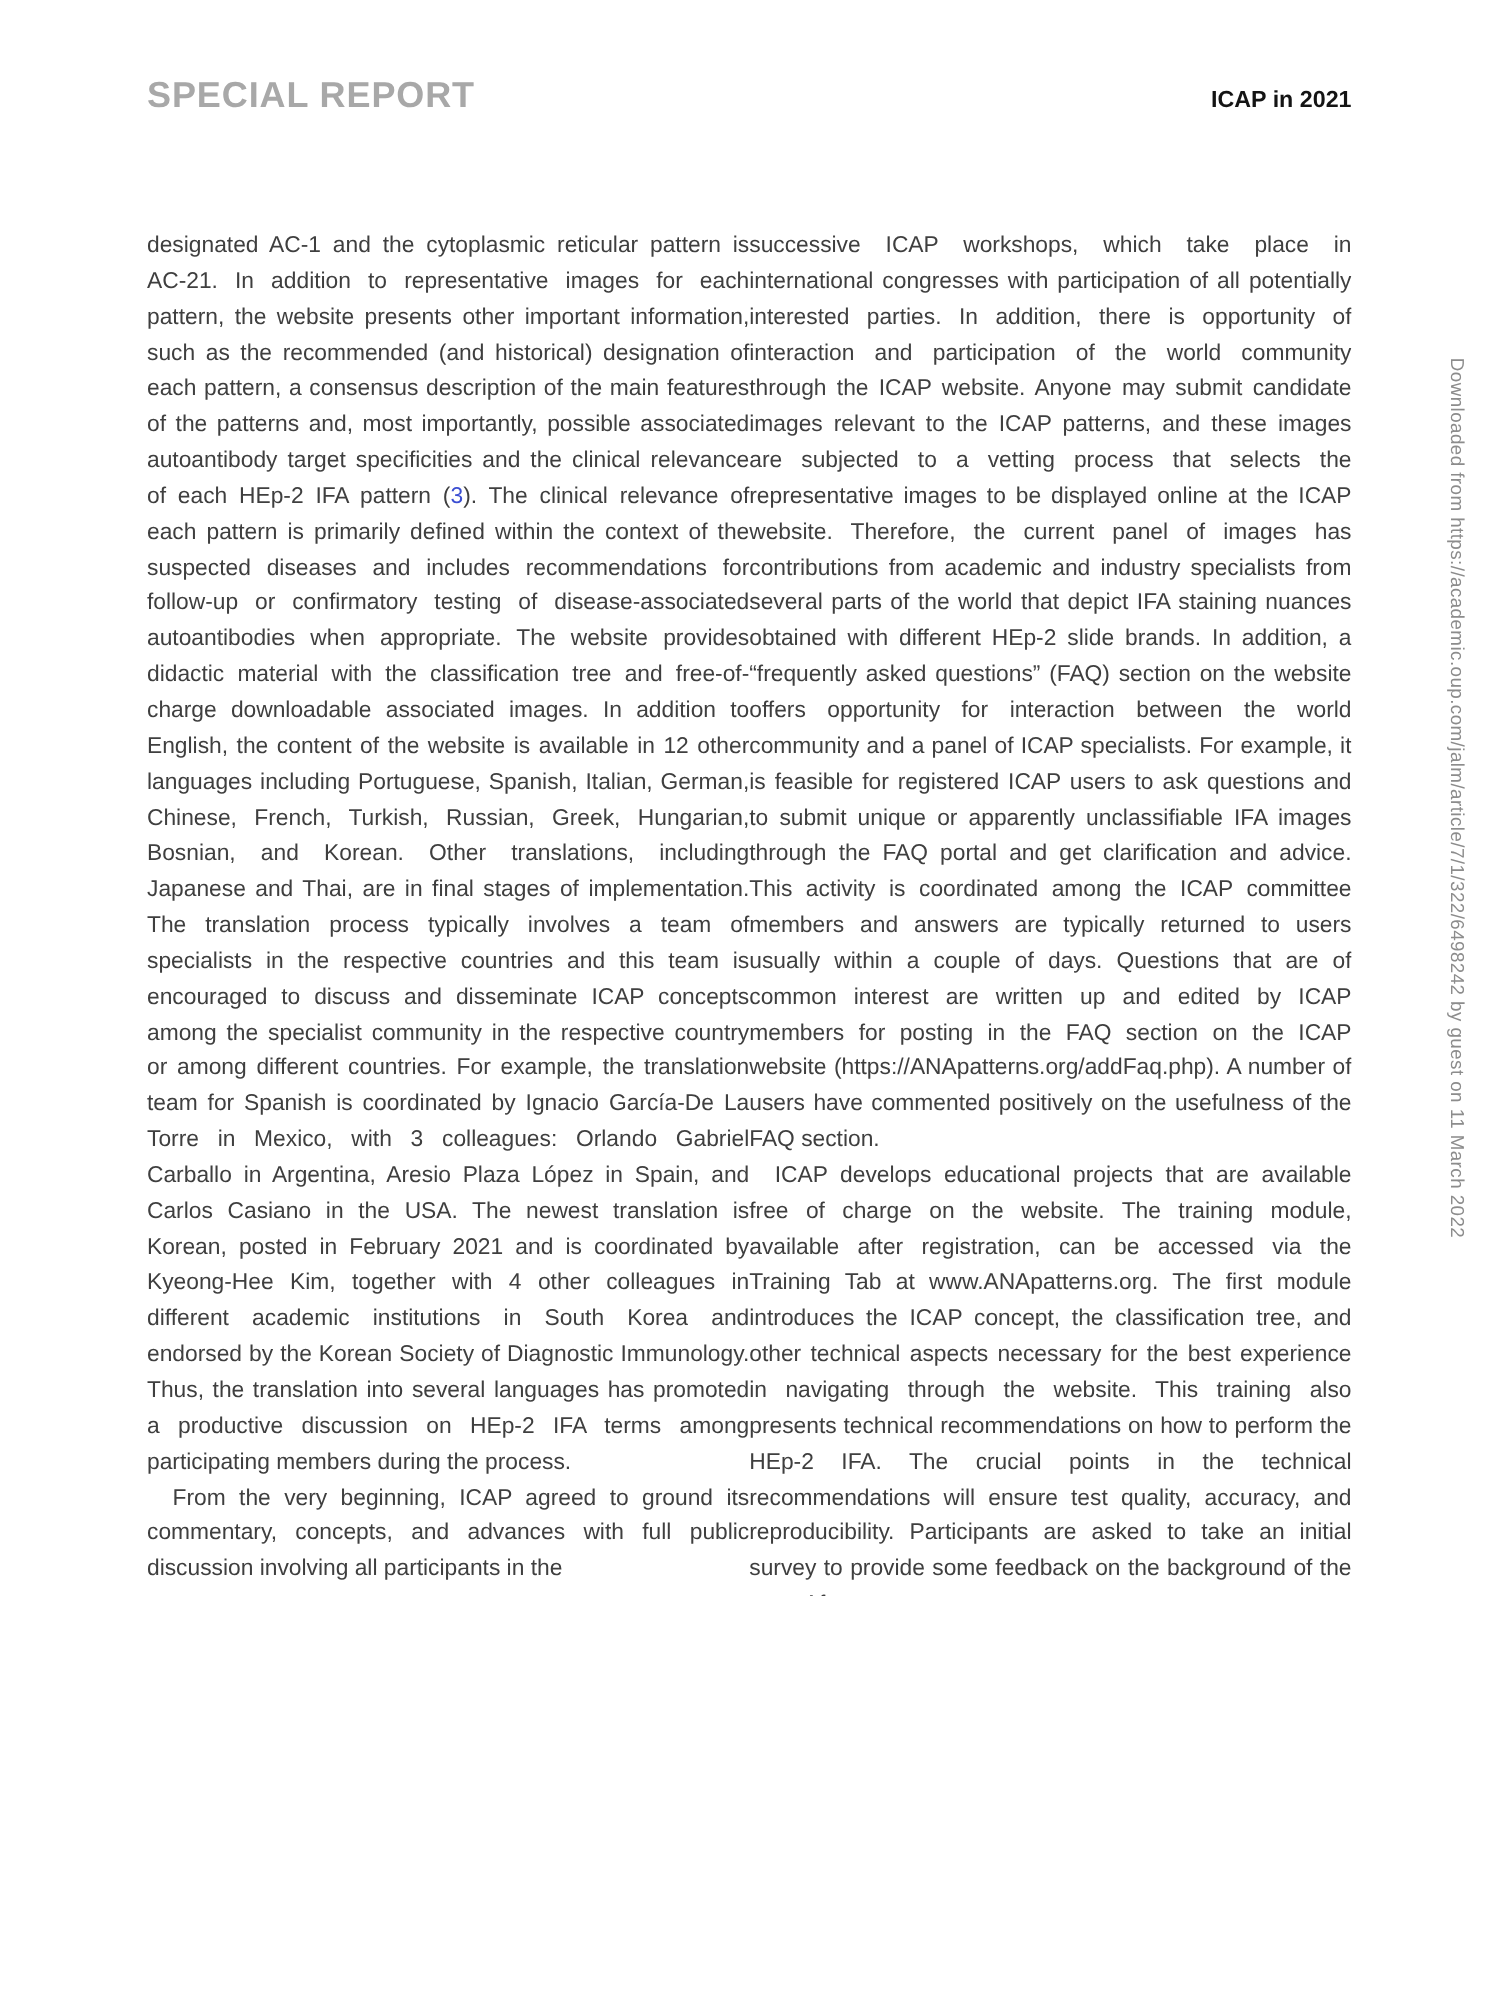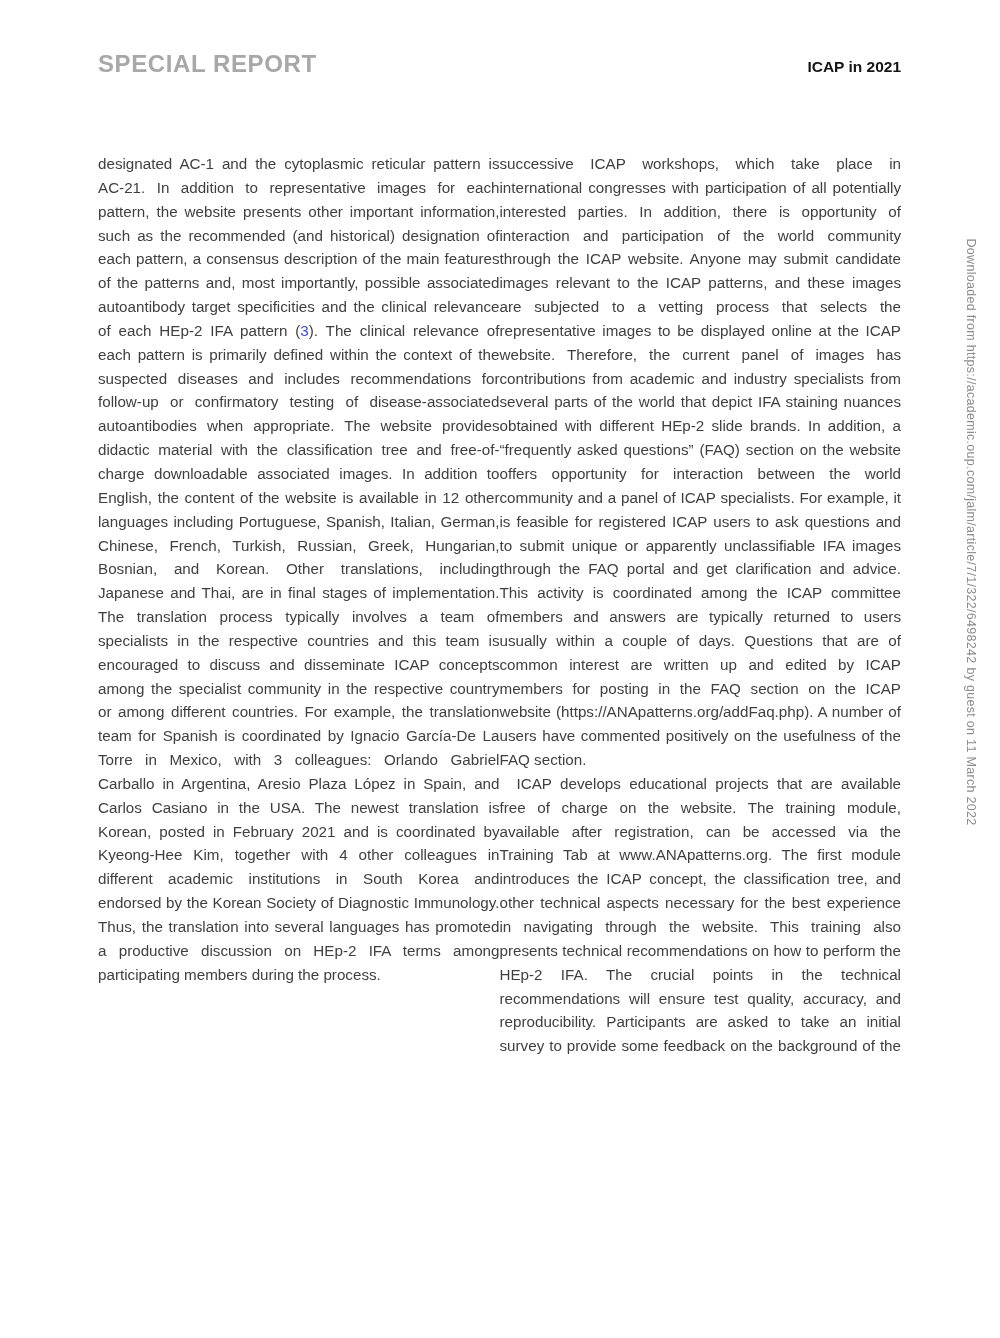--- a/index.html
+++ b/index.html
@@ -96,20 +96,21 @@
 
   <div class="header">
     <div class="section-label">SPECIAL REPORT</div>
     <div class="running-title">ICAP in 2021</div>
   </div>
 
   <div class="content">
 
     <div class="col">
       <p><span>designated AC-1 and the cytoplasmic reticular pattern is AC-21. In addition to representative images for each pattern, the website presents other important information, such as the recommended (and historical) designation of each pattern, a consensus description of the main features of the patterns and, most importantly, possible associated autoantibody target specificities and the clinical relevance of each HEp-2 IFA pattern (</span><a class="ref-link">3</a><span>). The clinical relevance of each pattern is primarily defined within the context of the suspected diseases and includes recommendations for follow-up or confirmatory testing of disease-associated autoantibodies when appropriate. The website provides didactic material with the classification tree and free-of-charge downloadable associated images. In addition to English, the content of the website is available in 12 other languages including Portuguese, Spanish, Italian, German, Chinese, French, Turkish, Russian, Greek, Hungarian, Bosnian, and Korean. Other translations, including Japanese and Thai, are in final stages of implementation. The translation process typically involves a team of specialists in the respective countries and this team is encouraged to discuss and disseminate ICAP concepts among the specialist community in the respective country or among different countries. For example, the translation team for Spanish is coordinated by Ignacio García-De La Torre in Mexico, with 3 colleagues: Orlando Gabriel Carballo in Argentina, Aresio Plaza López in Spain, and Carlos Casiano in the USA. The newest translation is Korean, posted in February 2021 and is coordinated by Kyeong-Hee Kim, together with 4 other colleagues in different academic institutions in South Korea and endorsed by the Korean Society of Diagnostic Immunology. Thus, the translation into several languages has promoted a productive discussion on HEp-2 IFA terms among participating members during the process.</span></p>
+      <p class="indent">From the very beginning, ICAP agreed to ground its commentary, concepts, and advances with full public discussion involving all participants in the</p>
     </div>
 
     <div class="col">
       <p>successive ICAP workshops, which take place in international congresses with participation of all potentially interested parties. In addition, there is opportunity of interaction and participation of the world community through the ICAP website. Anyone may submit candidate images relevant to the ICAP patterns, and these images are subjected to a vetting process that selects the representative images to be displayed online at the ICAP website. Therefore, the current panel of images has contributions from academic and industry specialists from several parts of the world that depict IFA staining nuances obtained with different HEp-2 slide brands. In addition, a “frequently asked questions” (FAQ) section on the website offers opportunity for interaction between the world community and a panel of ICAP specialists. For example, it is feasible for registered ICAP users to ask questions and to submit unique or apparently unclassifiable IFA images through the FAQ portal and get clarification and advice. This activity is coordinated among the ICAP committee members and answers are typically returned to users usually within a couple of days. Questions that are of common interest are written up and edited by ICAP members for posting in the FAQ section on the ICAP website (https://ANApatterns.org/addFaq.php). A number of users have commented positively on the usefulness of the FAQ section.</p>
       <p class="indent">ICAP develops educational projects that are available free of charge on the website. The training module, available after registration, can be accessed via the Training Tab at www.ANApatterns.org. The first module introduces the ICAP concept, the classification tree, and other technical aspects necessary for the best experience in navigating through the website. This training also presents technical recommendations on how to perform the HEp-2 IFA. The crucial points in the technical recommendations will ensure test quality, accuracy, and reproducibility. Participants are asked to take an initial survey to provide some feedback on the background of the user. After</p>
     </div>
 
   </div>
 
   <div class="watermark">Downloaded from https://academic.oup.com/jalm/article/7/1/322/6498242 by guest on 11 March 2022</div>

